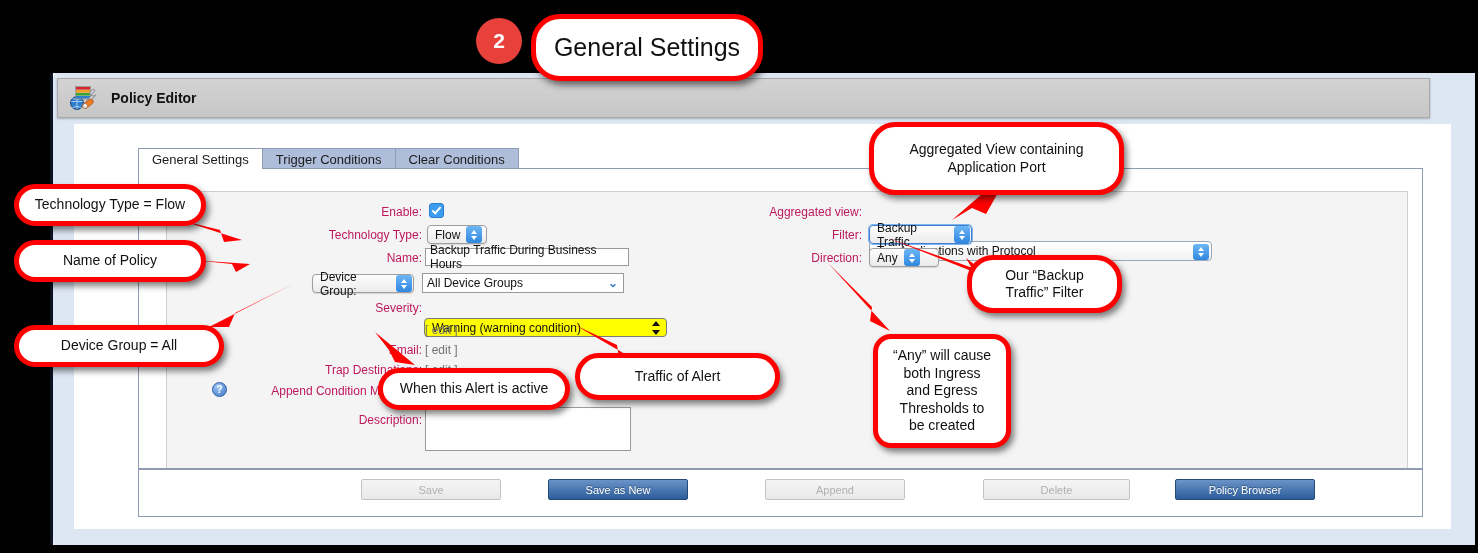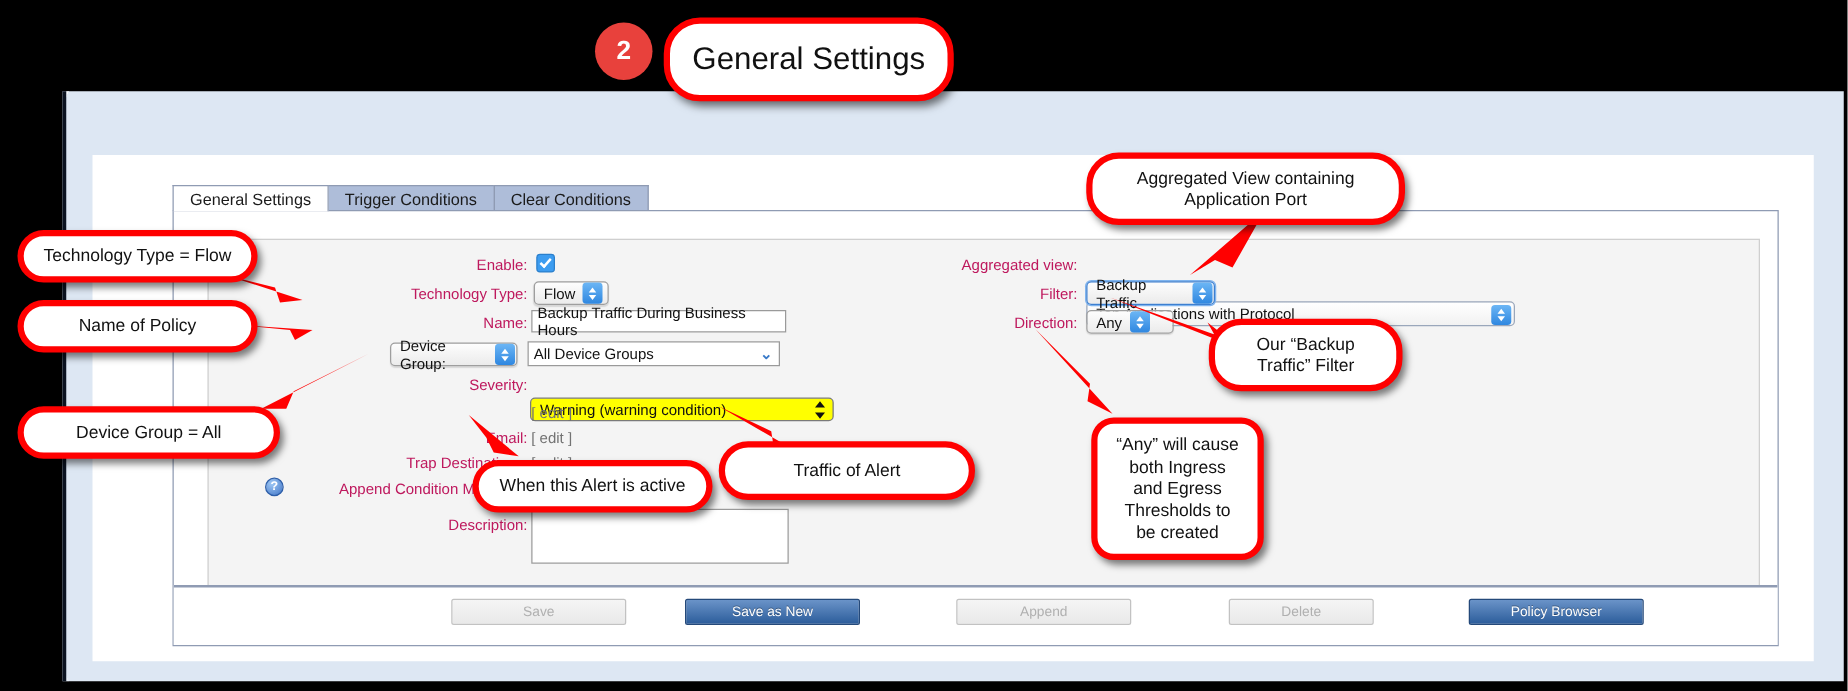--- a/index.html
+++ b/index.html
@@ -195,20 +195,43 @@
   .arrow{position:absolute;z-index:29;}
   .arrow svg{display:block;overflow:visible;}
 </style>
 </head>
 <body>
 
 <div id="root">
 
   <div class="desktop">
 
+    <div class="titlebar">
+      <div class="app-icon">
+        <svg width="34" height="24" viewBox="0 0 34 24">
+          <circle cx="9" cy="17" r="6.4" fill="#2f7fd0" stroke="#15406e" stroke-width="1"></circle>
+          <path d="M3.2 15.5h11.6M9 10.8v12.4M4.5 12.2c2.8 1.6 6.2 1.6 9 0M4.5 21.8c2.8-1.6 6.2-1.6 9 0" stroke="#bfe0f7" stroke-width=".8" fill="none"></path>
+          <g>
+            <rect x="8" y="1" width="14" height="2.6" fill="#d8252a"></rect>
+            <rect x="8" y="4" width="14" height="2.6" fill="#f0a022"></rect>
+            <rect x="8" y="7" width="14" height="2.6" fill="#3aa33a"></rect>
+            <rect x="8" y="10" width="14" height="2.6" fill="#2f7fd0"></rect>
+            <rect x="7.6" y=".6" width="14.8" height="12.4" fill="none" stroke="#8a8a8a" stroke-width=".7"></rect>
+          </g>
+          <g transform="rotate(38 24 10)">
+            <path d="M23 3.5a3.2 3.2 0 1 0 3.2 3.2l-.02 10.4a1.6 1.6 0 0 1-3.2 0z" fill="#c9ccd1" stroke="#7c8188" stroke-width=".7"></path>
+          </g>
+          <g transform="rotate(-38 19 19)">
+            <rect x="14.5" y="16" width="12" height="5.2" rx="2.6" fill="#f07c20" stroke="#a8531a" stroke-width=".7"></rect>
+            <rect x="14.5" y="16" width="5" height="5.2" rx="2.6" fill="#e8e8e8" stroke="#a8531a" stroke-width=".7"></rect>
+          </g>
+        </svg>
+      </div>
+      <div class="ttl">Policy Editor</div>
+    </div>
 
     <div class="page">
 
       <div class="tabs">
         <div class="tab active">
           <span>General Settings</span>
         </div>
         <div class="tab">
           <span>Trigger Conditions</span>
         </div>
@@ -280,21 +303,21 @@
           <div class="val popup" style="left:702px;top:56px;width:70px;">
             <span>Any</span>
             <span class="steppers"></span>
           </div>
         </div>
 
         <div class="btnbar">
           <div class="btn disabled" style="left:222px;width:140px;">Save</div>
           <div class="btn primary" style="left:409px;width:140px;">Save as New</div>
           <div class="btn disabled" style="left:626px;width:140px;">Append</div>
-          <div class="btn disabled" style="left:844px;width:116px;">Delete</div>
+          <div class="btn disabled" style="left:844px;width:147px;">Delete</div>
           <div class="btn primary" style="left:1036px;width:140px;">Policy Browser</div>
         </div>
       </div>
     </div>
   </div>
 
   <div class="ann-badge">2</div>
   <div class="ann-title">General Settings</div>
 
   <div class="arrow" style="left:180px;top:218px;">
@@ -341,21 +364,21 @@
   <div class="callout" style="left:14px;top:184px;width:192px;height:42px;">Technology Type = Flow</div>
 
   <div class="callout" style="left:14px;top:240px;width:192px;height:42px;">Name of Policy</div>
 
   <div class="callout" style="left:14px;top:325px;width:210px;height:42px;">Device Group  = All</div>
 
   <div class="callout" style="left:378px;top:368px;width:192px;height:42px;">When this Alert is active</div>
 
   <div class="callout" style="left:575px;top:353px;width:205px;height:47px;">Traffic of Alert</div>
 
-  <div class="callout" style="left:869px;top:122px;width:255px;height:58px;flex-direction:column;">
+  <div class="callout" style="left:869px;top:122px;width:255px;height:73px;flex-direction:column;">
     <div>Aggregated View containing</div>
     <div>Application Port</div>
   </div>
 
   <div class="callout" style="left:967px;top:255px;width:155px;height:58px;flex-direction:column;">
     <div>Our “Backup</div>
     <div>Traffic” Filter</div>
   </div>
 
   <div class="callout" style="left:838px;top:334px;width:138px;height:114px;flex-direction:column;border-radius:18px;margin-left:35px;">

